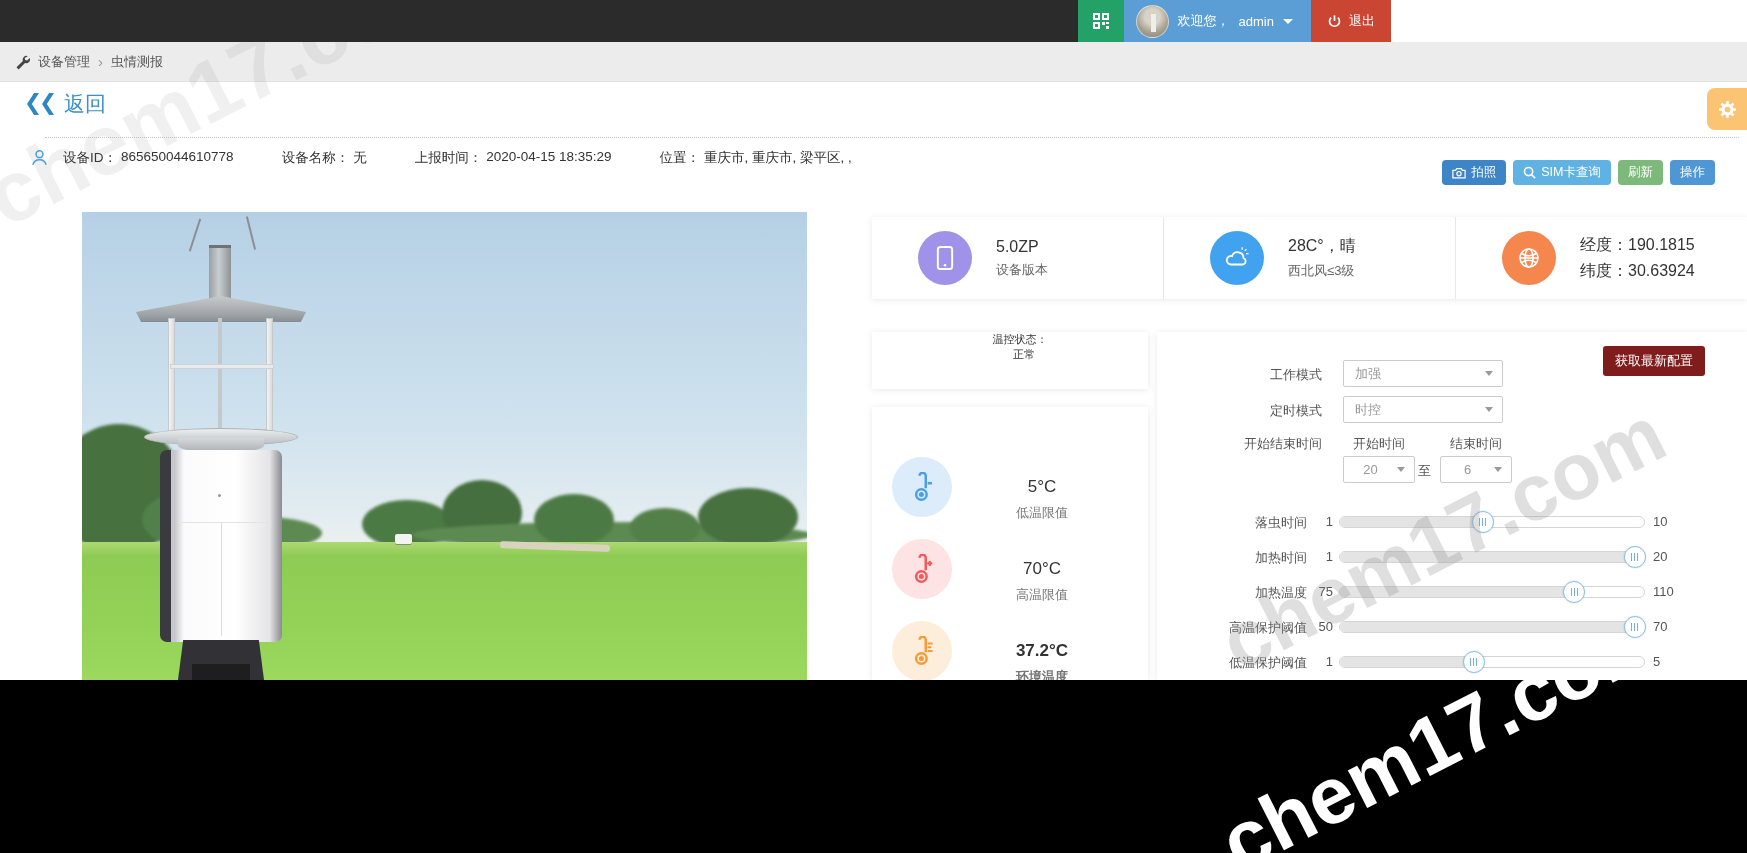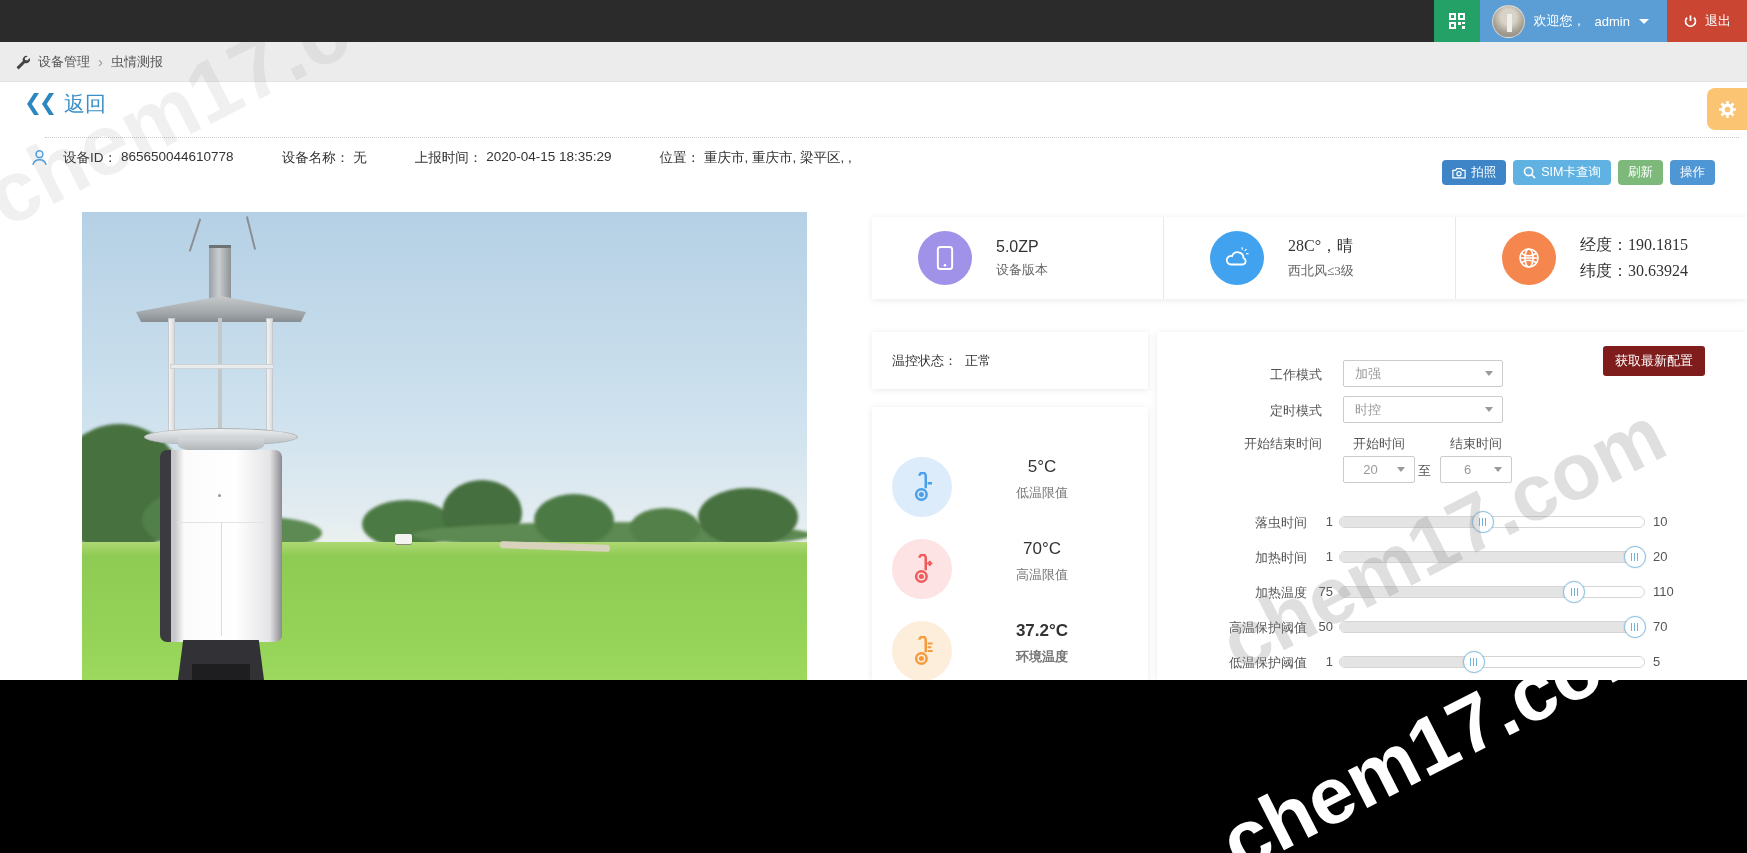--- a/index.html
+++ b/index.html
@@ -1,21 +1,21 @@
 <!DOCTYPE html>
 <html><head>
 <meta charset="utf-8">
 <style>
   * { margin:0; padding:0; box-sizing:border-box; }
   html,body { width:1747px; height:853px; overflow:hidden; background:#fff;
     font-family:"Liberation Sans","DejaVu Sans",sans-serif; }
   body { position:relative; }
 
   
-  .topbar { position:absolute; left:0; top:0; width:1747px; height:42px; background:#2b2b2b;
+  .topbar { position:absolute; left:0; top:0; width:1391px; height:42px; background:#2b2b2b;
     display:flex; justify-content:flex-end; align-items:stretch; z-index:20; }
   .tb-qr { width:46px; display:flex; align-items:center; justify-content:center; cursor:pointer; }
   .tb-user { display:flex; align-items:center; gap:9px; padding:0 18px 0 12px; color:#fff; font-size:13px; }
   .avatar { width:33px; height:33px; border-radius:50%;
     background:radial-gradient(circle at 50% 35%, #d8d3c6 0 30%, #a9a396 60%, #7e7a70);
     border:1px solid rgba(255,255,255,.55); position:relative; overflow:hidden; }
   .avatar::after{ content:""; position:absolute; left:14px; top:8px; width:5px; height:18px; background:#efefea; }
   .caret-down-w { width:0; height:0; border-left:5px solid transparent; border-right:5px solid transparent; border-top:5px solid #fff; }
   .tb-logout { background:#ca4633; display:flex; align-items:center; gap:7px; color:#fff;
     font-size:13px; padding:0 16px; cursor:pointer; }
@@ -79,33 +79,33 @@
   .cab-split { position:absolute; left:61px; top:72px; bottom:6px; border-left:1px solid #dcdcdc; }
   .cab-dot { position:absolute; left:58px; top:44px; width:3px; height:3px; background:#999; border-radius:50%; }
   .dv-base { left:96px; top:428px; width:86px; height:40px; background:#323236;
     clip-path:polygon(6% 0,94% 0,100% 100%,0 100%); }
   .dv-base2 { left:110px; top:452px; width:58px; height:16px; background:#1e1e21; }
 
   
   .panel { position:absolute; background:#fff; box-shadow:0 1px 7px rgba(0,0,0,.09); }
   .cards-row { left:872px; top:217px; width:875px; height:82px; display:flex; }
   .icard { flex:1; display:flex; align-items:center; gap:24px; padding-left:46px; }
-  .icard + .icard { border-left:1px solid #e8e8e8;font-family:Liberation Serif, serif; }
+  .icard + .icard { border-left:1px solid #e8e8e8; }
   .icircle { width:54px; height:54px; border-radius:50%; display:flex; align-items:center; justify-content:center; flex:none; }
   .icard-l1 { font-size:16px; color:#333; margin-bottom:5px; }
   .icard-l2 { font-size:13px; color:#666; }
 
   .temp-status { left:872px; top:332px; width:276px; height:57px; display:flex; align-items:center;
-    padding-left:20px; font-size:13px; color:#333; }
+    padding-left:20px; font-size:11px; color:#333;flex-direction:column; }
   .temp-card { left:872px; top:407px; width:276px; height:273px; overflow:hidden; }
   .tm-row { position:absolute; left:0; width:276px; height:80px; }
   .tm-circle { position:absolute; left:20px; top:10px; width:60px; height:60px; border-radius:50%;
     display:flex; align-items:center; justify-content:center; }
   .tm-text { position:absolute; left:90px; top:10px; width:160px; text-align:center; }
-  .tm-value { font-size:17px; color:#333; margin-bottom:7px; }
+  .tm-value { font-size:17px; color:#333; margin-bottom:7px;margin-top:20px; }
   .tm-label { font-size:13px; color:#777; }
 
   
   .config { left:1157px; top:332px; width:590px; height:348px; overflow:hidden; font-size:13px; color:#555; }
   .fetch-btn { position:absolute; right:42px; top:14px; color:#fff; font-size:13px; padding:6px 12px;
     border-radius:3px; border:none; cursor:pointer; }
   .cfg-label { position:absolute; left:0; width:165px; text-align:right; color:#555; }
   .select { position:absolute; height:27px; border:1px solid #ccc; border-radius:2px; background:#fff;
     display:flex; align-items:center; cursor:pointer; }
   .sel-text { flex:1; padding-left:11px; color:#999; }

